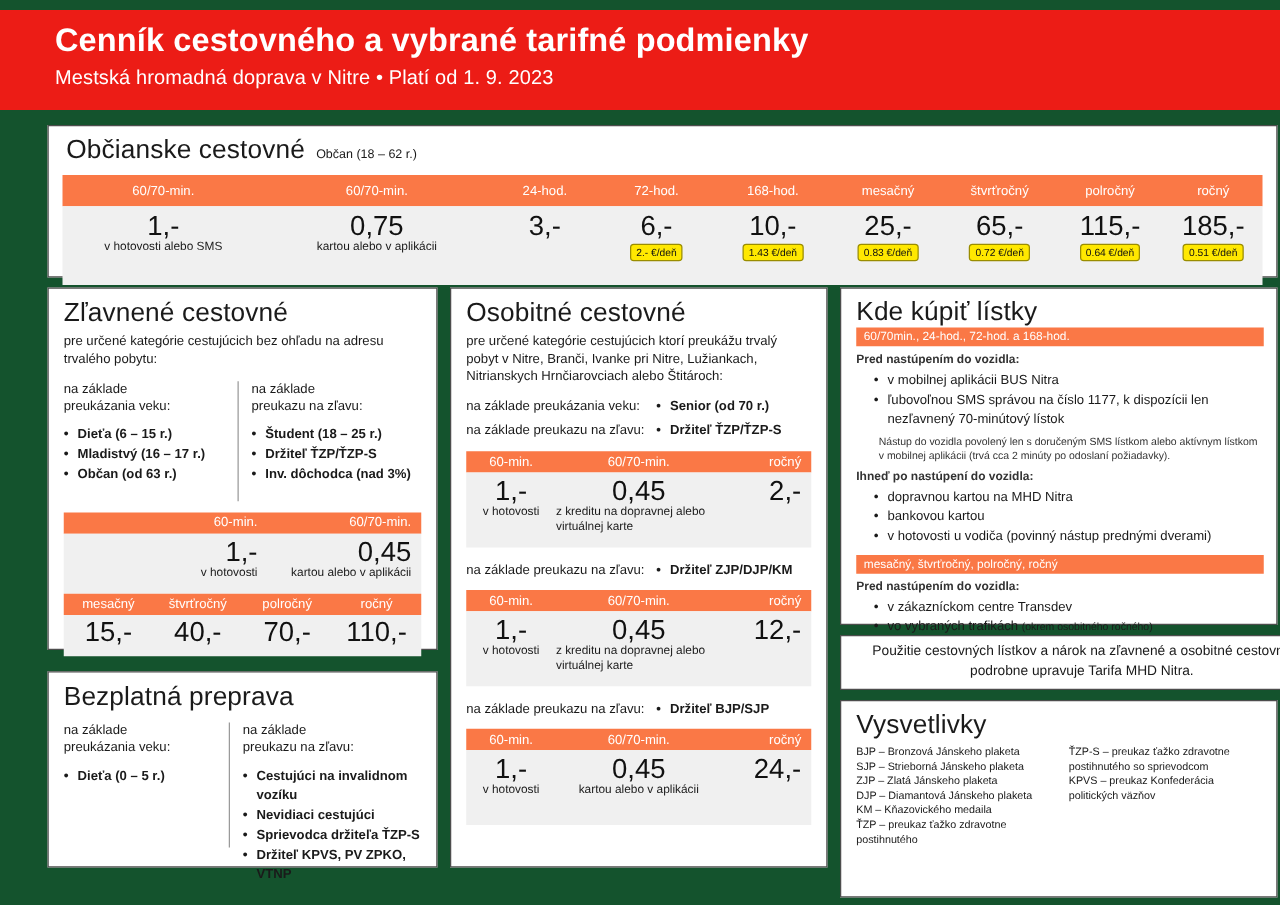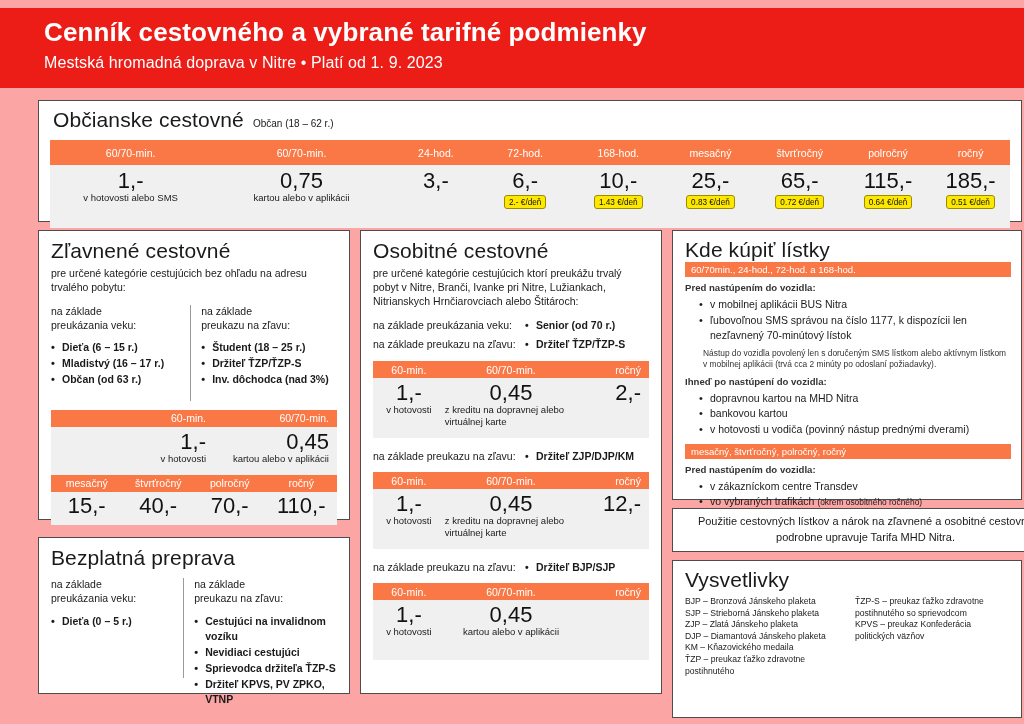--- a/index.html
+++ b/index.html
@@ -3,21 +3,21 @@
 <meta charset="utf-8">
 <style>
   * { box-sizing: border-box; margin: 0; padding: 0; }
   html, body {
     width: 1024px; height: 724px;
     background: #ffffff;
     font-family: "Liberation Sans", sans-serif;
     color: #1a1a1a;
     overflow: hidden;
   }
-  .page { position: relative; width: 1024px; height: 724px; background:#fca5a5; }
+  .page { position: relative; width: 1024px; height: 724px; background:#14532d; }
 
   
   .banner {
     position:absolute; left:0; top:8px; width:1024px; height:80px;
     background:#ec1c16; color:#ffffff;
     padding:9px 0 0 44px;
   }
   .banner h1 { font-size:26px; font-weight:700; letter-spacing:.1px; line-height:1.2; }
   .banner h2 { font-size:16px; font-weight:400; margin-top:6px; letter-spacing:.1px; }
 
@@ -300,20 +300,23 @@
       </div>
     <div class="prow" id="spec-r3" style="height:60px; padding-top:3px;">
         <div class="pcell" style="width: 26%; align-items: center;">
           <div class="price">1,-</div>
           <div class="pnote">v hotovosti</div>
         </div>
         <div class="pcell" style="width: 48%; align-items: center;">
           <div class="price">0,45</div>
           <div class="pnote">kartou alebo v aplikácii</div>
         </div>
+        <div class="pcell" style="width: 26%; align-items: flex-end; padding-right: 8px;">
+          <div class="price">24,-</div>
+        </div>
       </div>
   </div>
 
   <div class="box" style="left:672px; top:230px; width:350px; height:270px; padding:7px 10px 0 12px;">
     <div class="sect-title">Kde kúpiť lístky</div>
 
     <div class="ohead" style="height:15px; padding-left:6px; font-size:9.5px;">
       <span>60/70min., 24-hod., 72-hod. a 168-hod.</span>
     </div>
 

